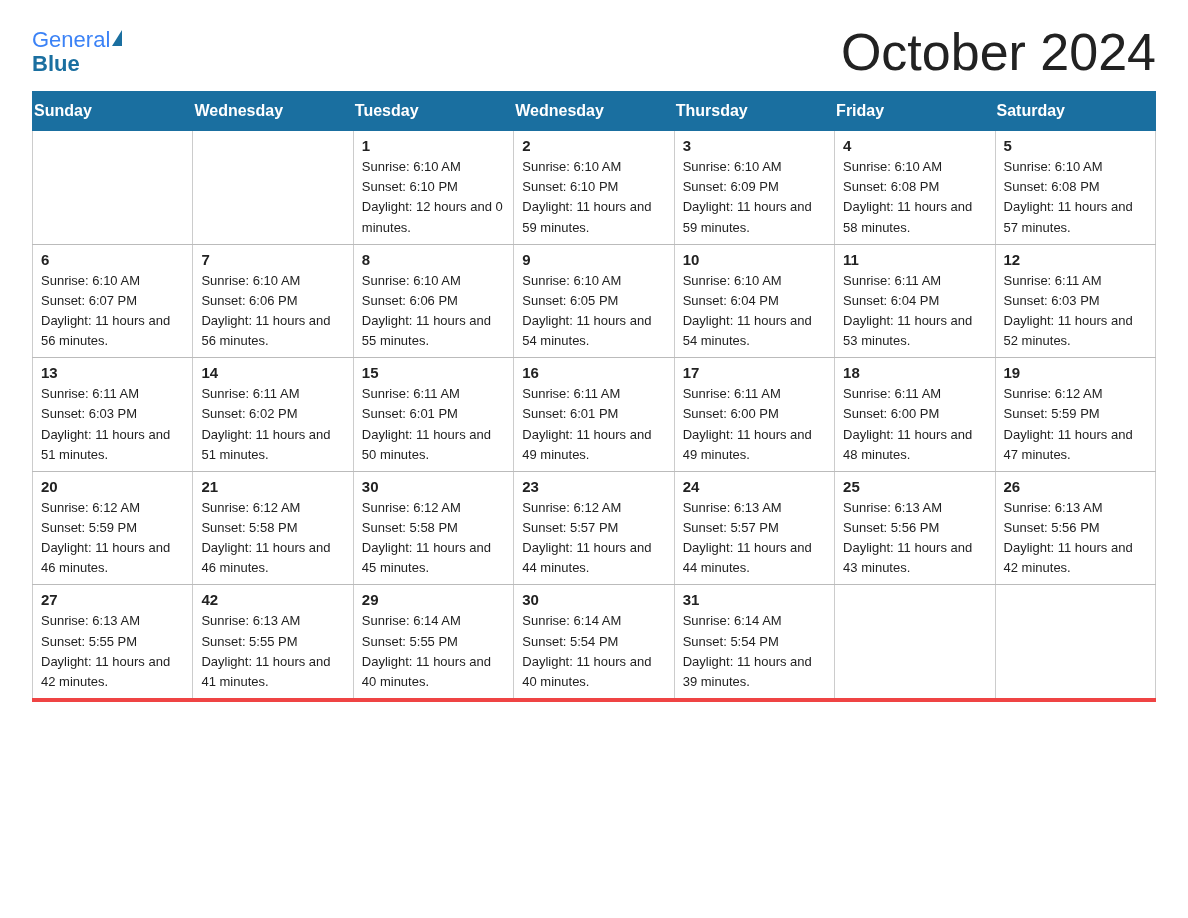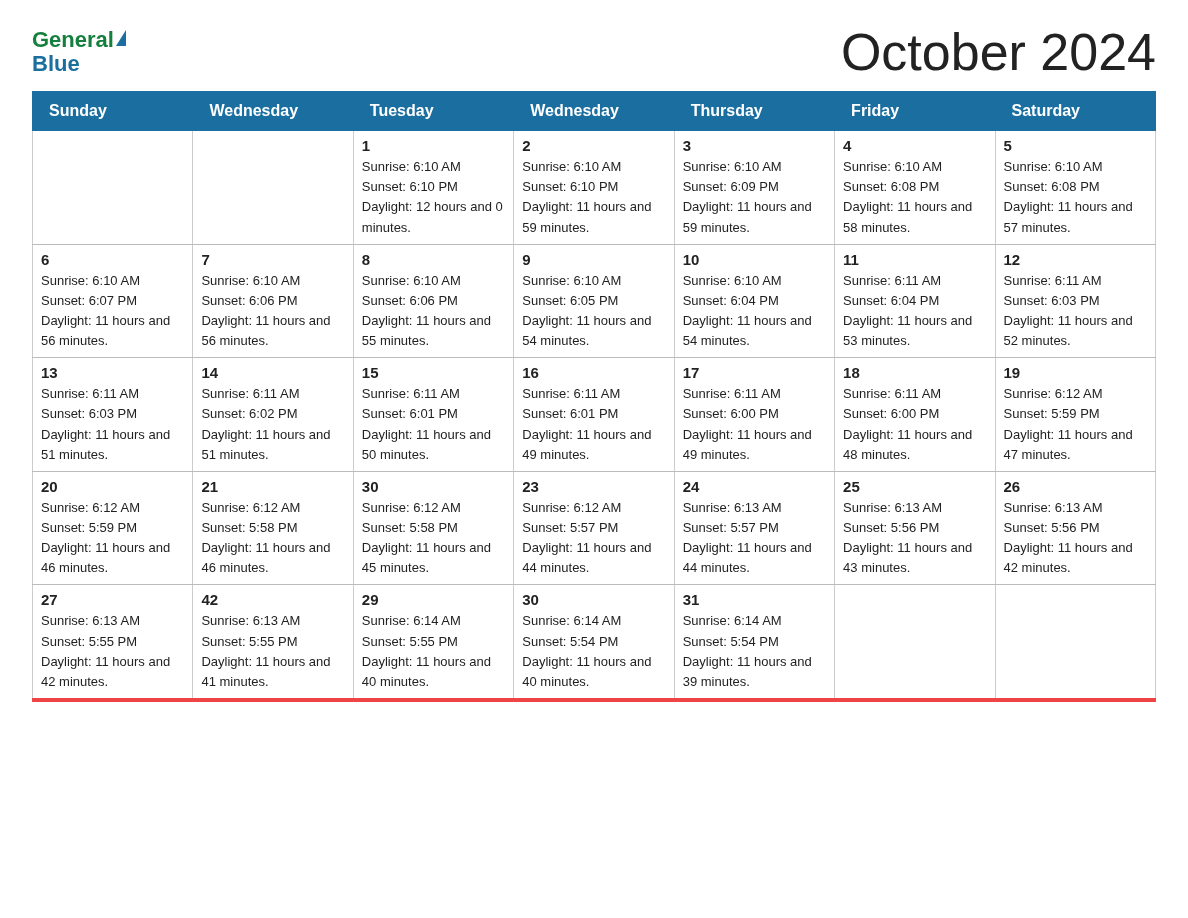--- a/index.html
+++ b/index.html
@@ -18,22 +18,22 @@
       margin-bottom: 8px;
     }
     .logo {
       display: flex;
       flex-direction: column;
       align-items: flex-start;
       padding-top: 4px;
     }
     .logo-general {
       font-size: 22px;
-      font-weight: bold;
-      color: #15803d;
+      font-weight: normal;
+      color: #3b82f6;
       line-height: 1.1;
     }
     .logo-blue {
       font-size: 22px;
       font-weight: bold;
       color: #1a6fa0;
       line-height: 1.1;
     }
     .logo-triangle {
       display: inline-block;
@@ -60,21 +60,21 @@
       margin-top: 4px;
     }
     .calendar {
       width: 100%;
       border-collapse: collapse;
       margin-top: 10px;
     }
     .calendar th {
       background: #1a6fa0;
       color: #fff;
-      padding: 10px 16px;
+      padding: 10px 1px;
       font-size: 16px;
       font-weight: bold;
       border: 1px solid #1a6fa0;
       text-align: left;
     }
     .calendar td {
       border: 1px solid #ccc;
       vertical-align: top;
       padding: 6px 8px;
       font-size: 13px;

